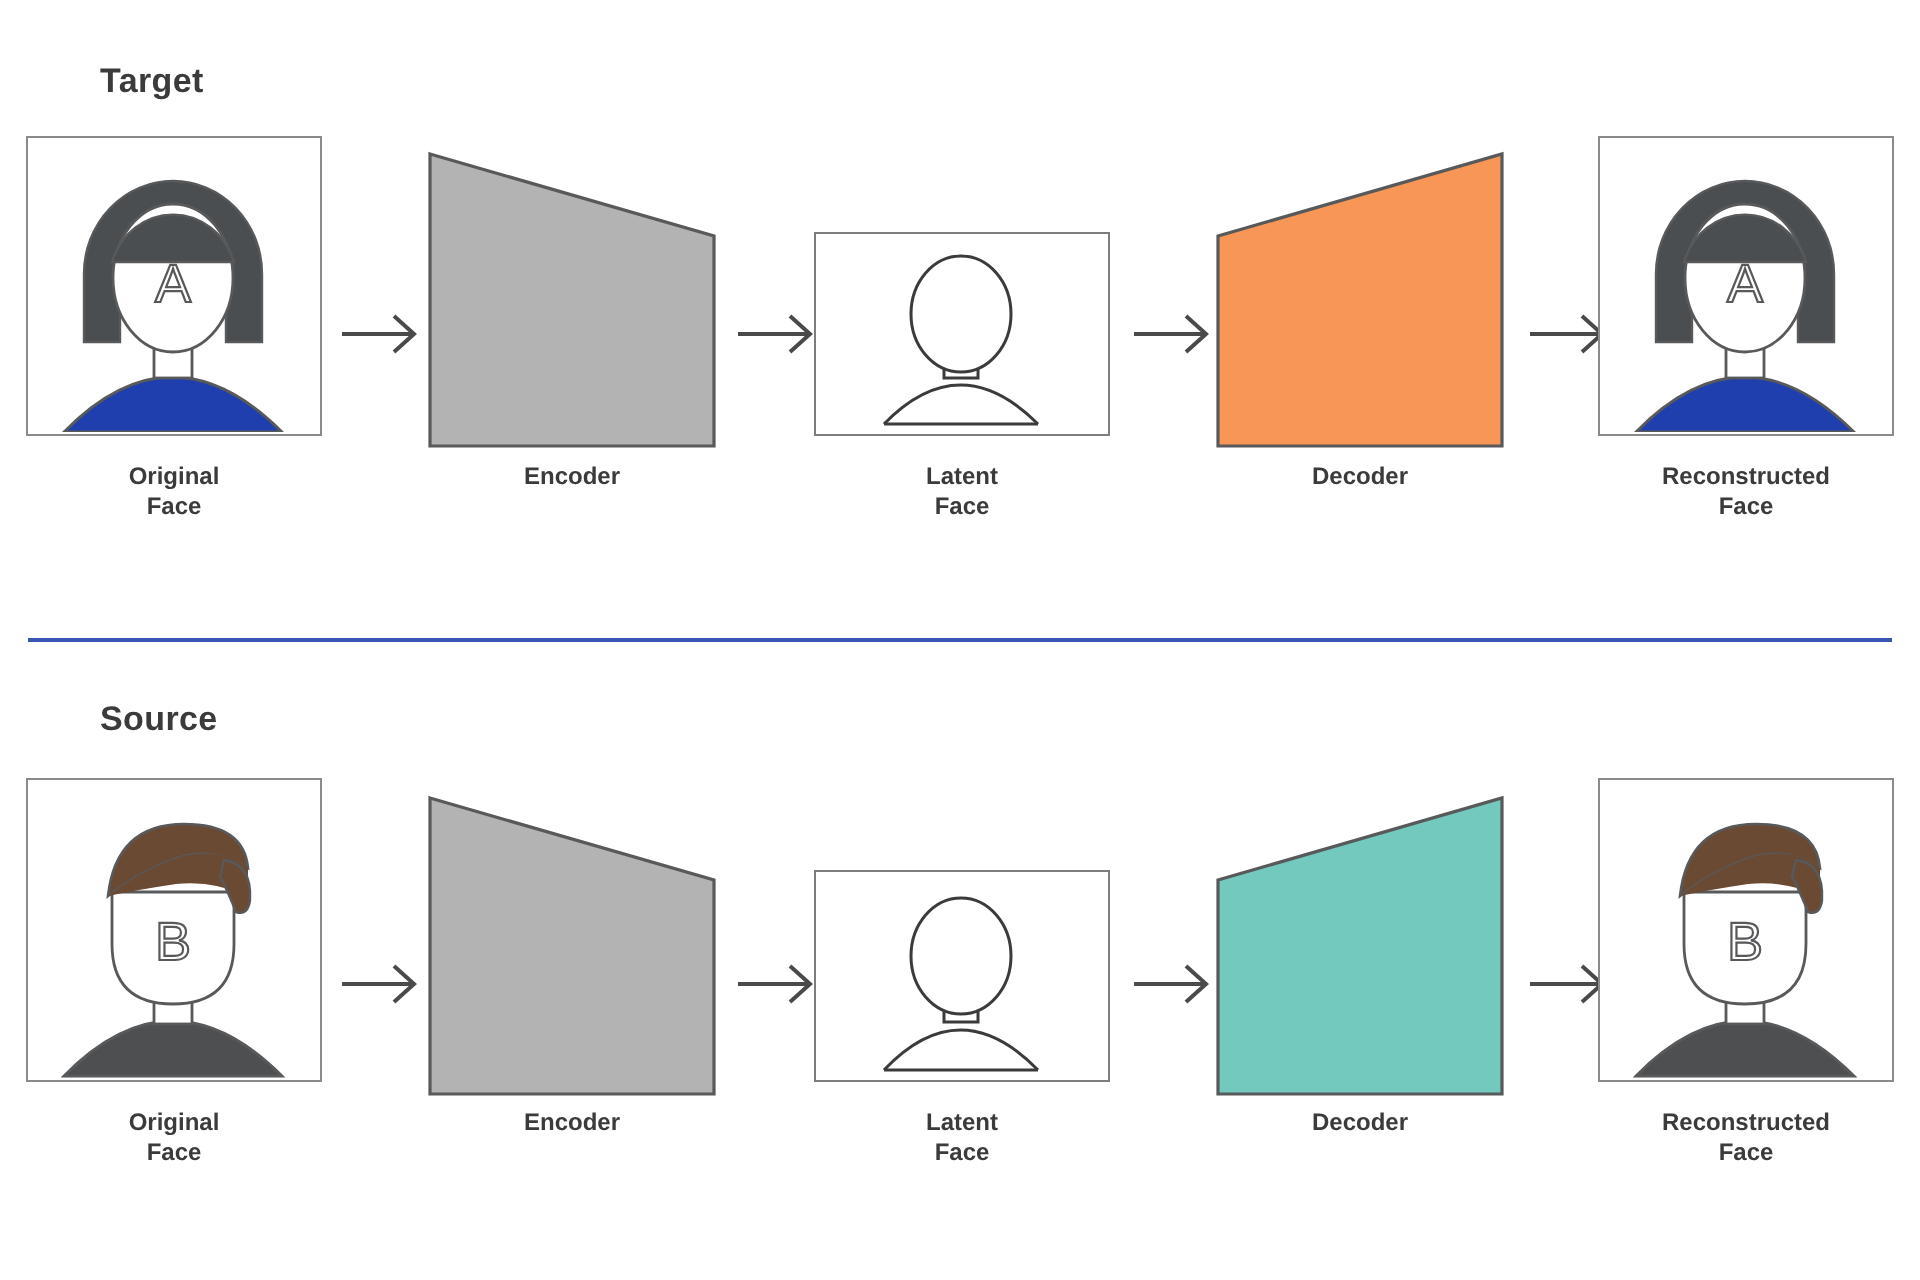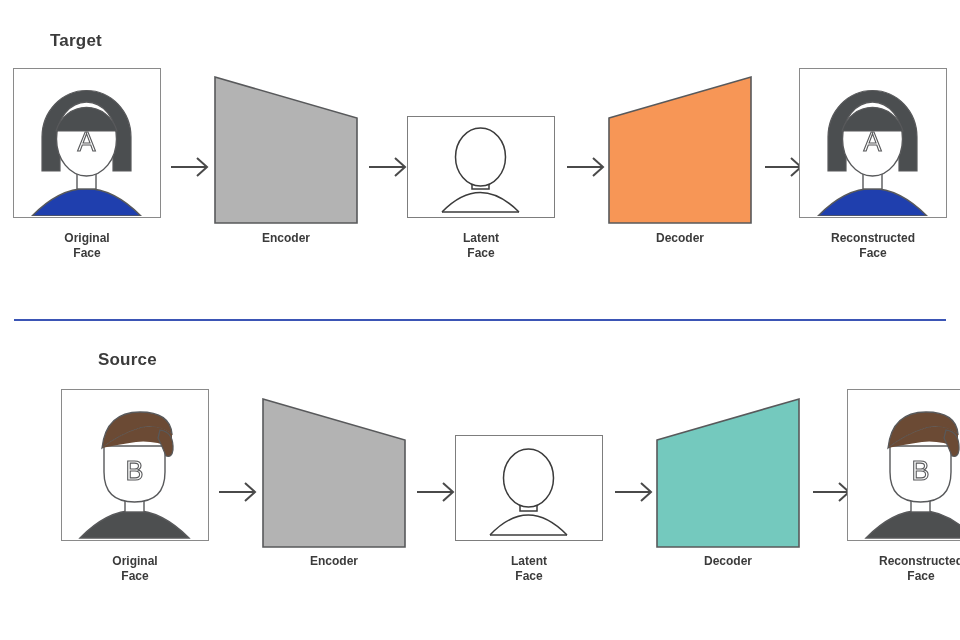--- a/index.html
+++ b/index.html
@@ -22,21 +22,21 @@
     inset: 0;
   }
 
   
   .row {
     position: absolute;
     left: 0;
     width: 791px;
   }
   .row-target { top: 0; height: 300px; }
-  .row-source { top: 326px; height: 314px; margin-left: 48px; }
+  .row-source { top: 326px; height: 314px; }
 
   .row-title {
     position: absolute;
     font-size: 17px;
     font-weight: bold;
     letter-spacing: 0.2px;
     color: #3b3b3b;
     white-space: nowrap;
   }
   .row-target .row-title { left: 50px; top: 31px; }

